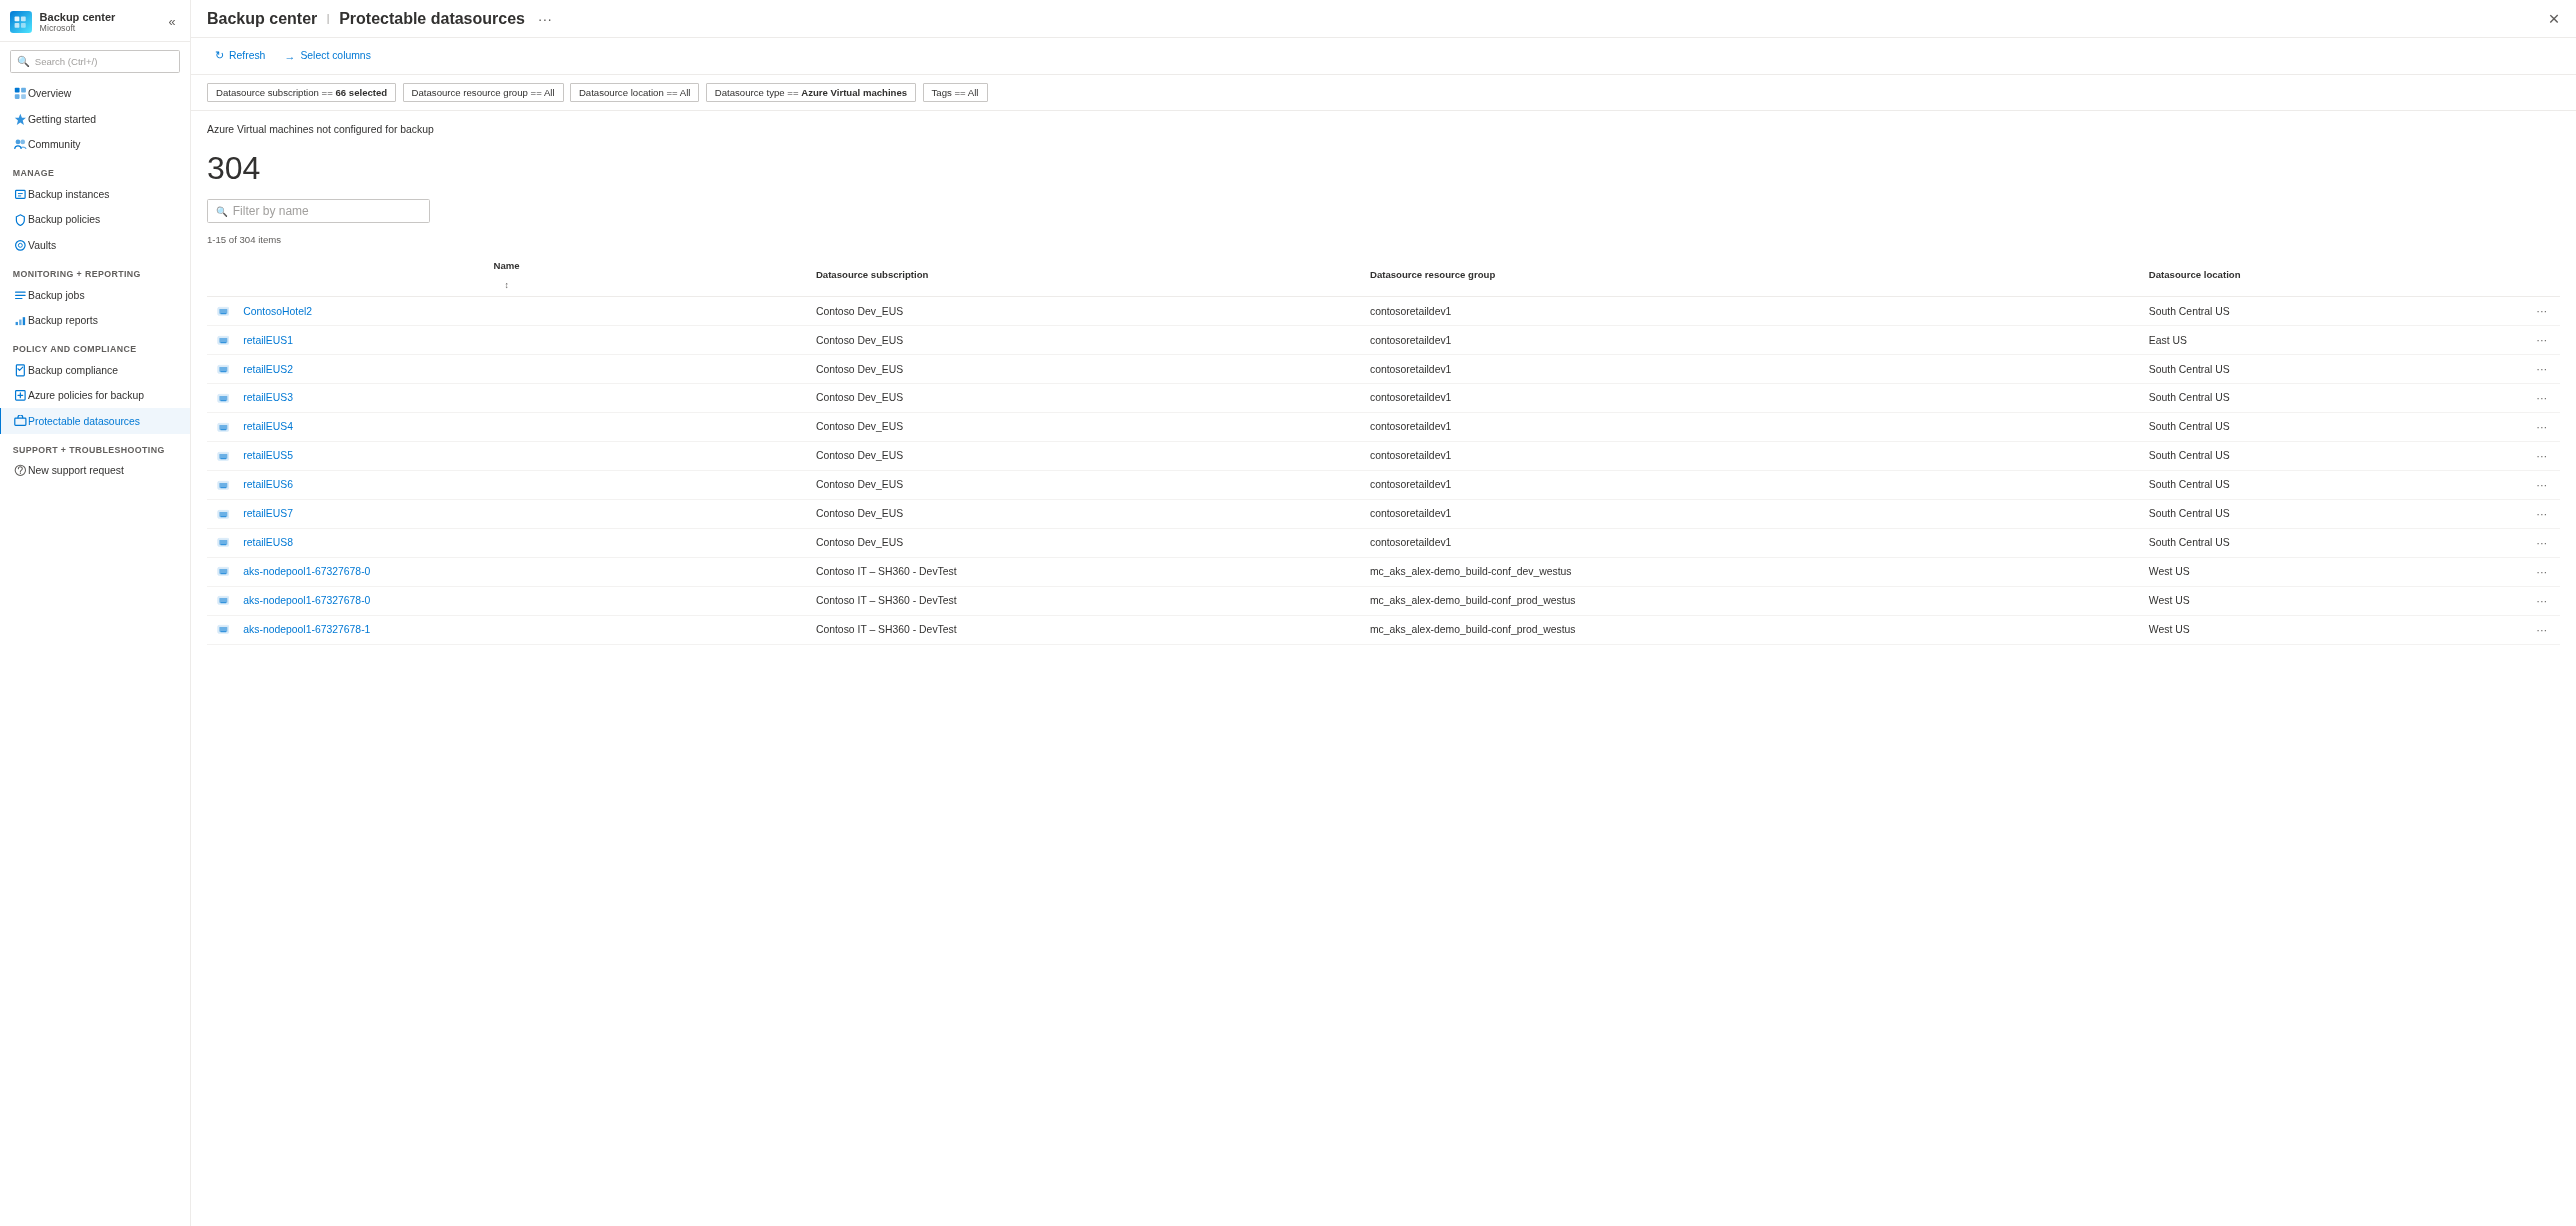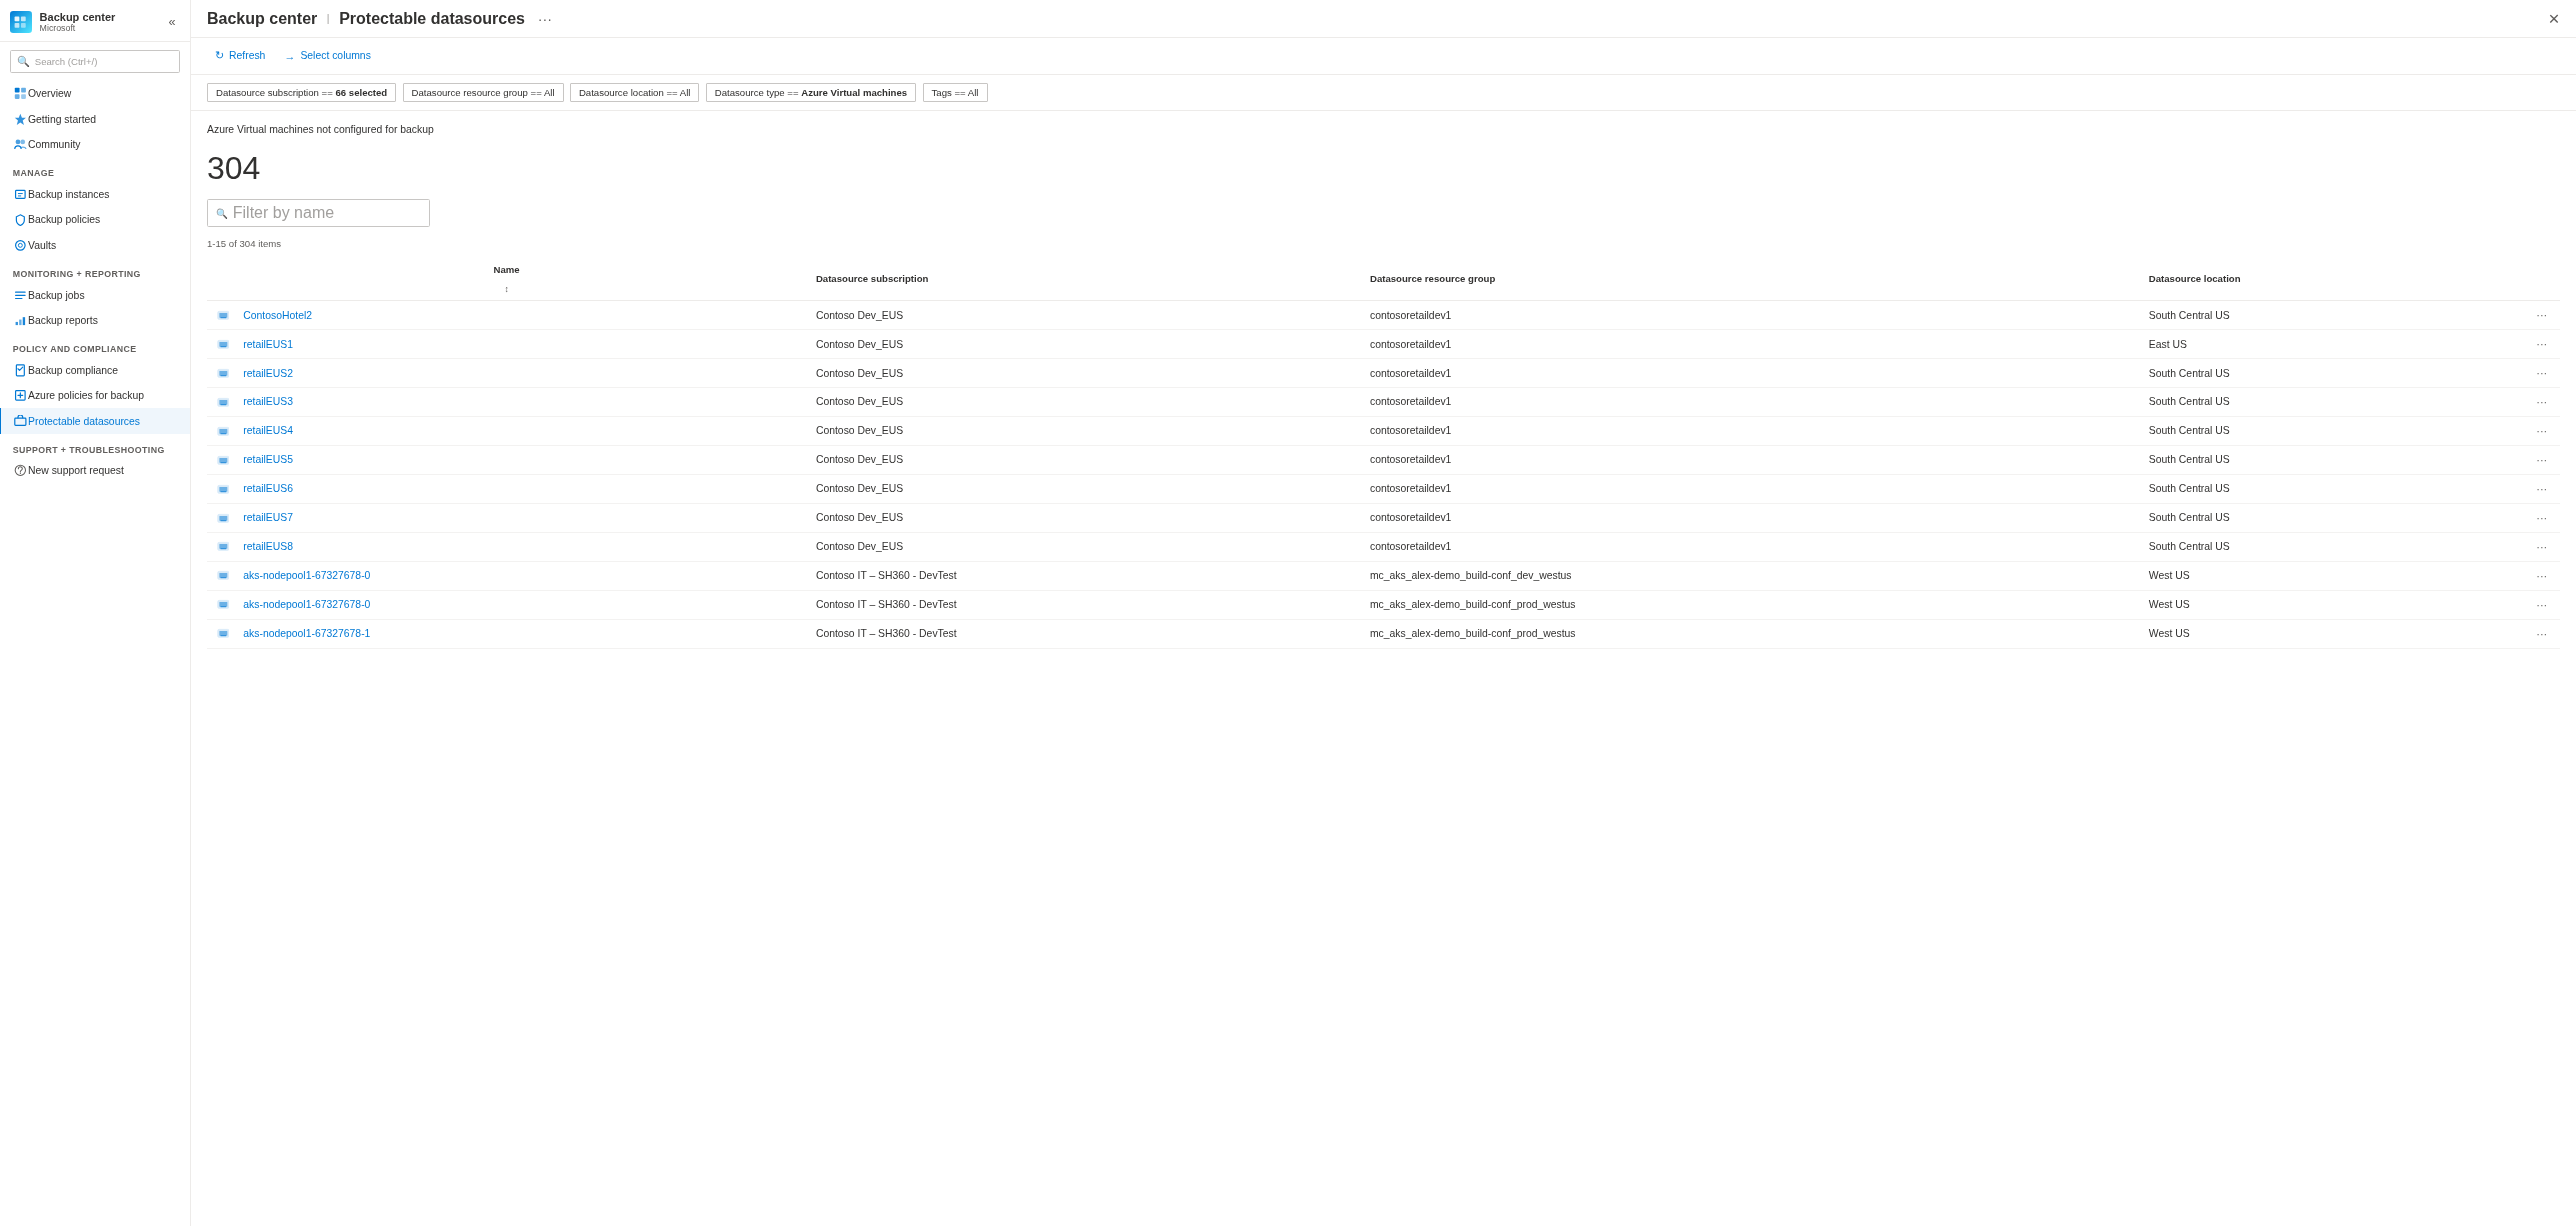--- a/index.html
+++ b/index.html
@@ -172,21 +172,21 @@
       display: flex;
       align-items: center;
       border: 0.8px solid #c8c6c4;
       border-radius: 1.6px;
       padding: 4px 8px;
       gap: 4.8px;
       width: 223px;
       margin-bottom: 11px;
     }
     .filter-input-wrap input {
-      border: none; outline: none; font-size: 16px; color: #323130; width: 100%; background: transparent;
+      border: none; outline: none; font-size: 12px; color: #323130; width: 100%; background: transparent;
     }
     .filter-input-wrap input::placeholder { color: #a19f9d; }
 
     .items-count { font-size: 9.6px; color: #605e5c; margin-bottom: 8px; }
 
     
     .data-table { width: 100%; border-collapse: collapse; }
     .data-table th {
       text-align: left;
       padding: 6.4px 9.6px;

